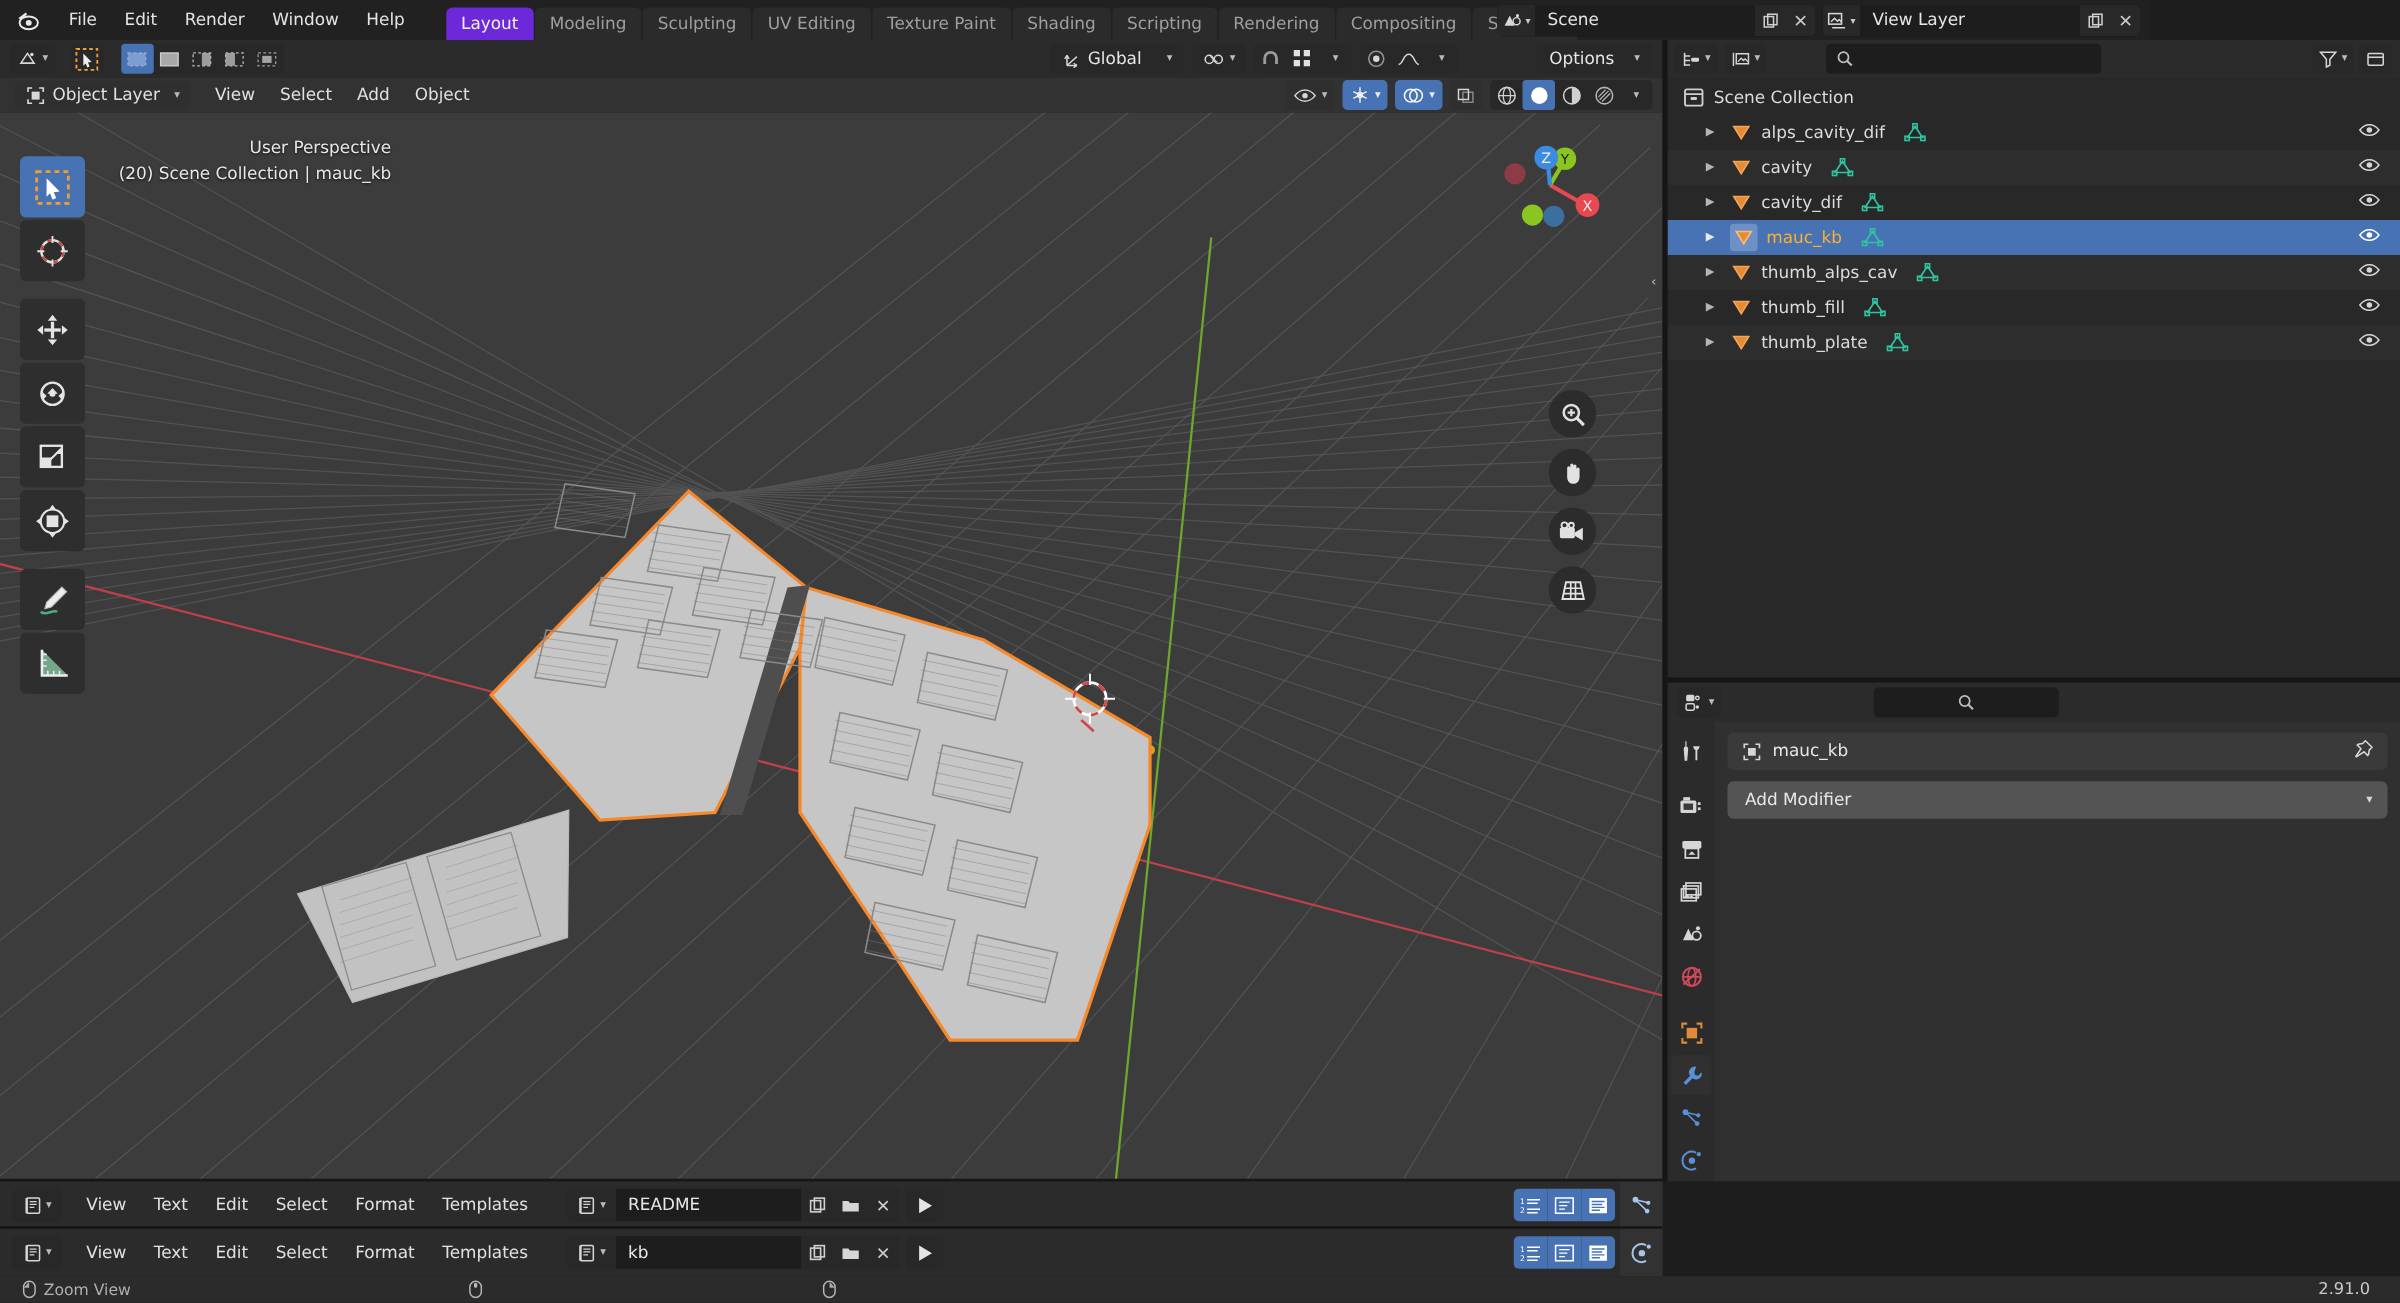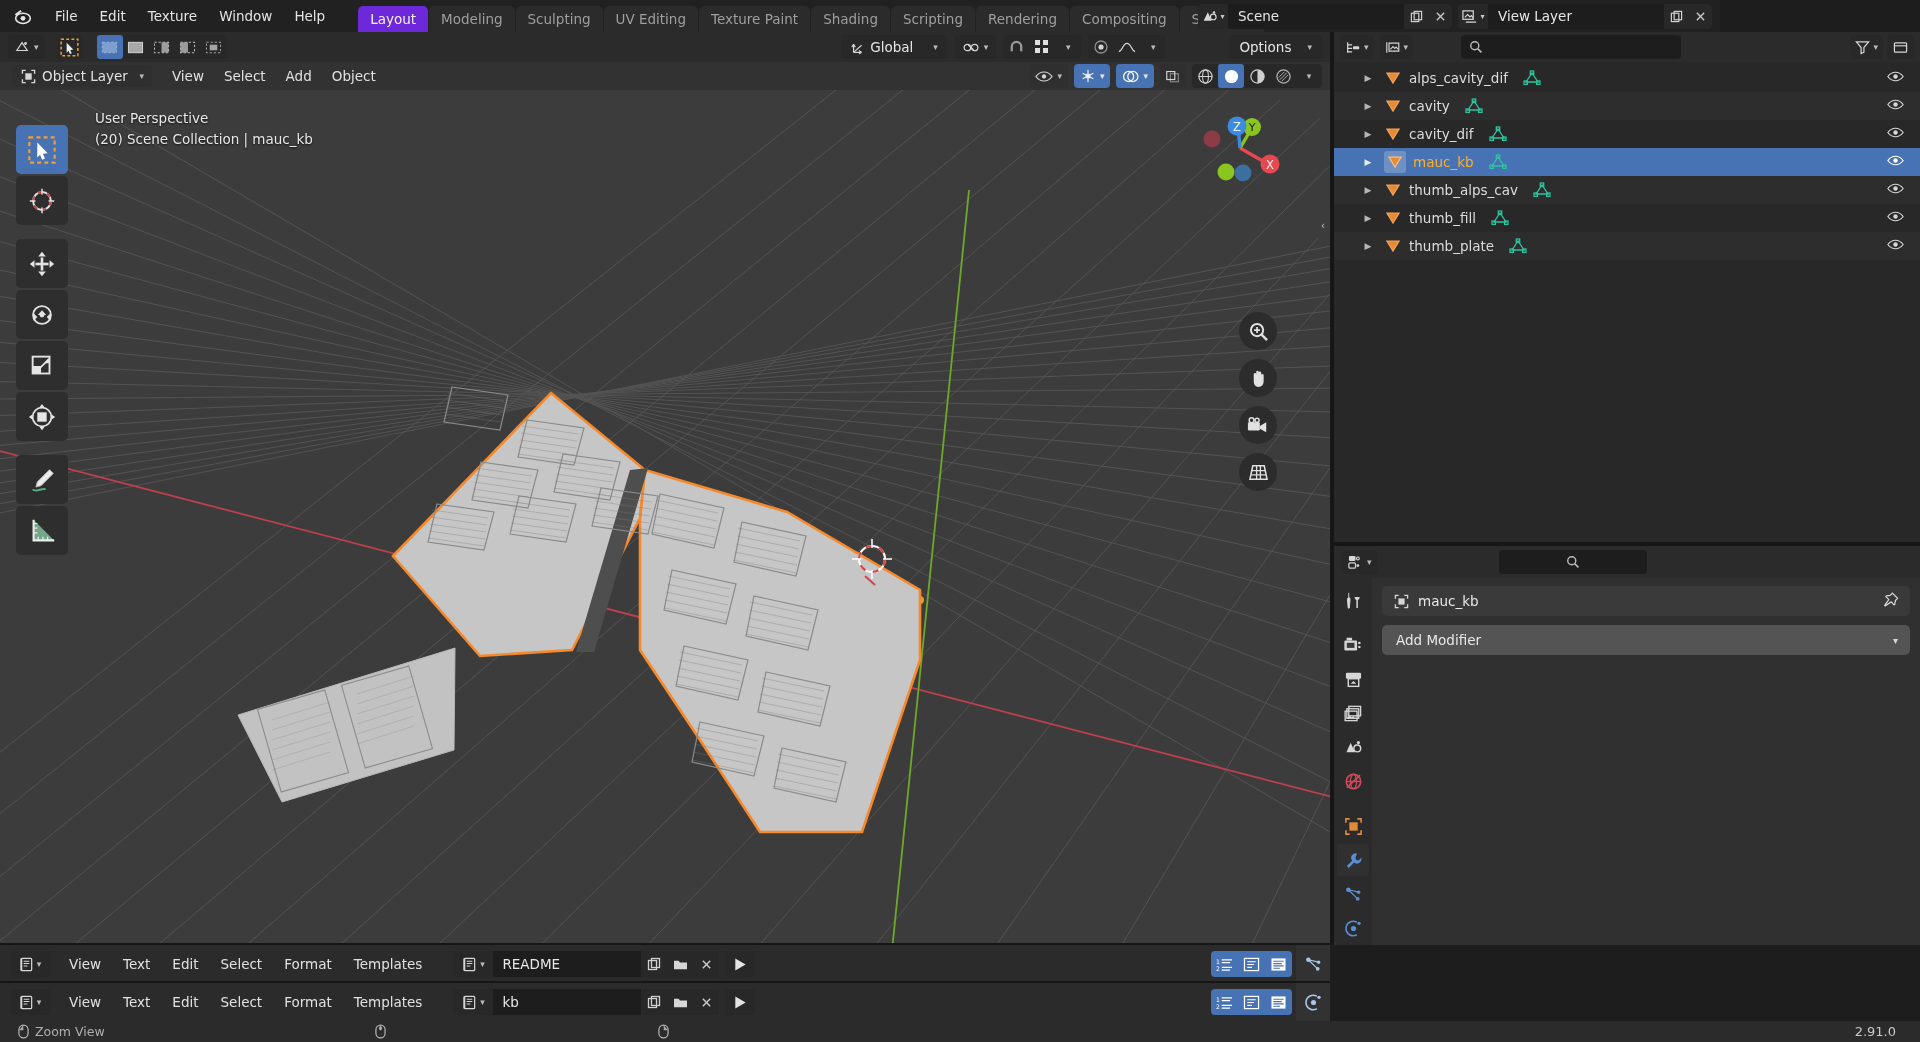--- a/index.html
+++ b/index.html
@@ -52,21 +52,21 @@
   }
   .mh-btn { height:22px; display:flex; align-items:center; padding:0 9px; border-radius:4px; background:#2f2f2f; margin-left:5px; font-size:13.5px; color:#e1e1e1; gap:6px;}
   .mh-plain { height:22px; display:flex; align-items:center; padding:0 10px; border-radius:4px; font-size:13.5px; color:#e1e1e1;}
 
   
   #viewport {
     position:absolute; left:0; top:90px; width:1330px; height:855px;
     background:#3c3c3c; overflow:hidden;
   }
   #grid-svg { position:absolute; left:0; top:0; }
-  #vp-overlay-text { position:absolute; left:95px; top:18px; font-size:13.5px; color:#e8e8e8; line-height:1.55; text-shadow:0 1px 2px rgba(0,0,0,.75); }
+  #vp-overlay-text { position:absolute; left:95px; top:18px; font-size:13.5px; color:#e8e8e8; line-height:1.55; text-shadow:0 1px 2px rgba(0,0,0,.75);text-align:right; }
 
   #toolbar-left { position:absolute; left:16px; top:35px; width:52px; display:flex; flex-direction:column; gap:2px; }
   .tool-ic { width:52px; height:49px; border-radius:5px; background:#2e2e2e; display:flex; align-items:center; justify-content:center; }
   .tool-ic.sel { background:#4772b3; }
   .tool-gap { height:10px; }
 
   #nav-gizmo { position:absolute; right:48px; top:16px; width:84px; height:84px; }
   #nav-buttons { position:absolute; right:53px; top:222px; display:flex; flex-direction:column; gap:9px; }
   .nav-circ { width:38px; height:38px; border-radius:50%; background:#2b2b2b; display:flex; align-items:center; justify-content:center; opacity:.92;}
   #sidebar-arrow { position:absolute; right:0; top:122px; width:14px; height:26px; background:#3c3c3c; display:flex; align-items:center; justify-content:center; color:#bdbdbd; font-size:11px;}
@@ -131,21 +131,21 @@
   <div class="blender-logo">
     <svg width="22" height="22" viewBox="0 0 24 24">
         <path d="M4 14.5c0-3.1 3.6-5.6 8-5.6s8 2.5 8 5.6-3.6 5.6-8 5.6-8-2.5-8-5.6z" fill="none" stroke="#e8e8e8" stroke-width="1.7"></path>
         <circle cx="12" cy="14.5" r="2.6" fill="#e8e8e8"></circle>
         <path d="M3 10.2 9.4 5.4l1.2 1.8-6 4.6z" fill="#e8e8e8"></path>
       </svg>
   </div>
   <div class="topmenu">
     <div class="mi">File</div>
     <div class="mi">Edit</div>
-    <div class="mi">Texture</div>
+    <div class="mi">Render</div>
     <div class="mi">Window</div>
     <div class="mi">Help</div>
   </div>
   <div id="workspace-tabs">
     <div class="wtab active">Layout</div>
     <div class="wtab">Modeling</div>
     <div class="wtab">Sculpting</div>
     <div class="wtab">UV Editing</div>
     <div class="wtab">Texture Paint</div>
     <div class="wtab">Shading</div>
@@ -666,20 +666,28 @@
       <div class="ol-grp" style="padding:0 6px;">
         <svg width="15" height="15" viewBox="0 0 16 16">
             <rect x="1.5" y="3" width="13" height="10" rx="1" fill="none" stroke="#d6d6d6" stroke-width="1.3"></rect>
             <path d="M1.5 6.2h13" stroke="#d6d6d6" stroke-width="1.2"></path>
           </svg>
       </div>
     </div>
   </div>
 
   <div id="outliner-body">
+    <div class="ol-row" style="padding-left:12px;">
+      <svg width="18" height="18" viewBox="0 0 18 18">
+          <rect x="2" y="2.5" width="14" height="13" rx="1.6" fill="none" stroke="#cfcfcf" stroke-width="1.5"></rect>
+          <path d="M2 6.3h14" stroke="#cfcfcf" stroke-width="1.4"></path>
+          <rect x="6.5" y="8.6" width="5" height="2.4" rx=".6" fill="#cfcfcf"></rect>
+        </svg>
+      <span class="ol-name">Scene Collection</span>
+    </div>
 
     <div class="ol-row" style="padding-left:28px;">
       <span class="ol-disc">▶</span>
       <svg width="18" height="18" viewBox="0 0 18 18" style="margin-left:10px;">
           <path d="M3 4.2h12L9 14z" fill="#e88a33" stroke="#f2a košice" stroke-width="0"></path>
           <path d="M3 4.2h12L9 14z" fill="none" stroke="#f0a457" stroke-width="1.3"></path>
         </svg>
       <span class="ol-name">alps_cavity_dif</span>
       <svg width="20" height="16" viewBox="0 0 20 16" style="margin-left:14px;">
           <path d="M4 12 10 3l6 9z" fill="none" stroke="#2fc3a0" stroke-width="1.3"></path>

